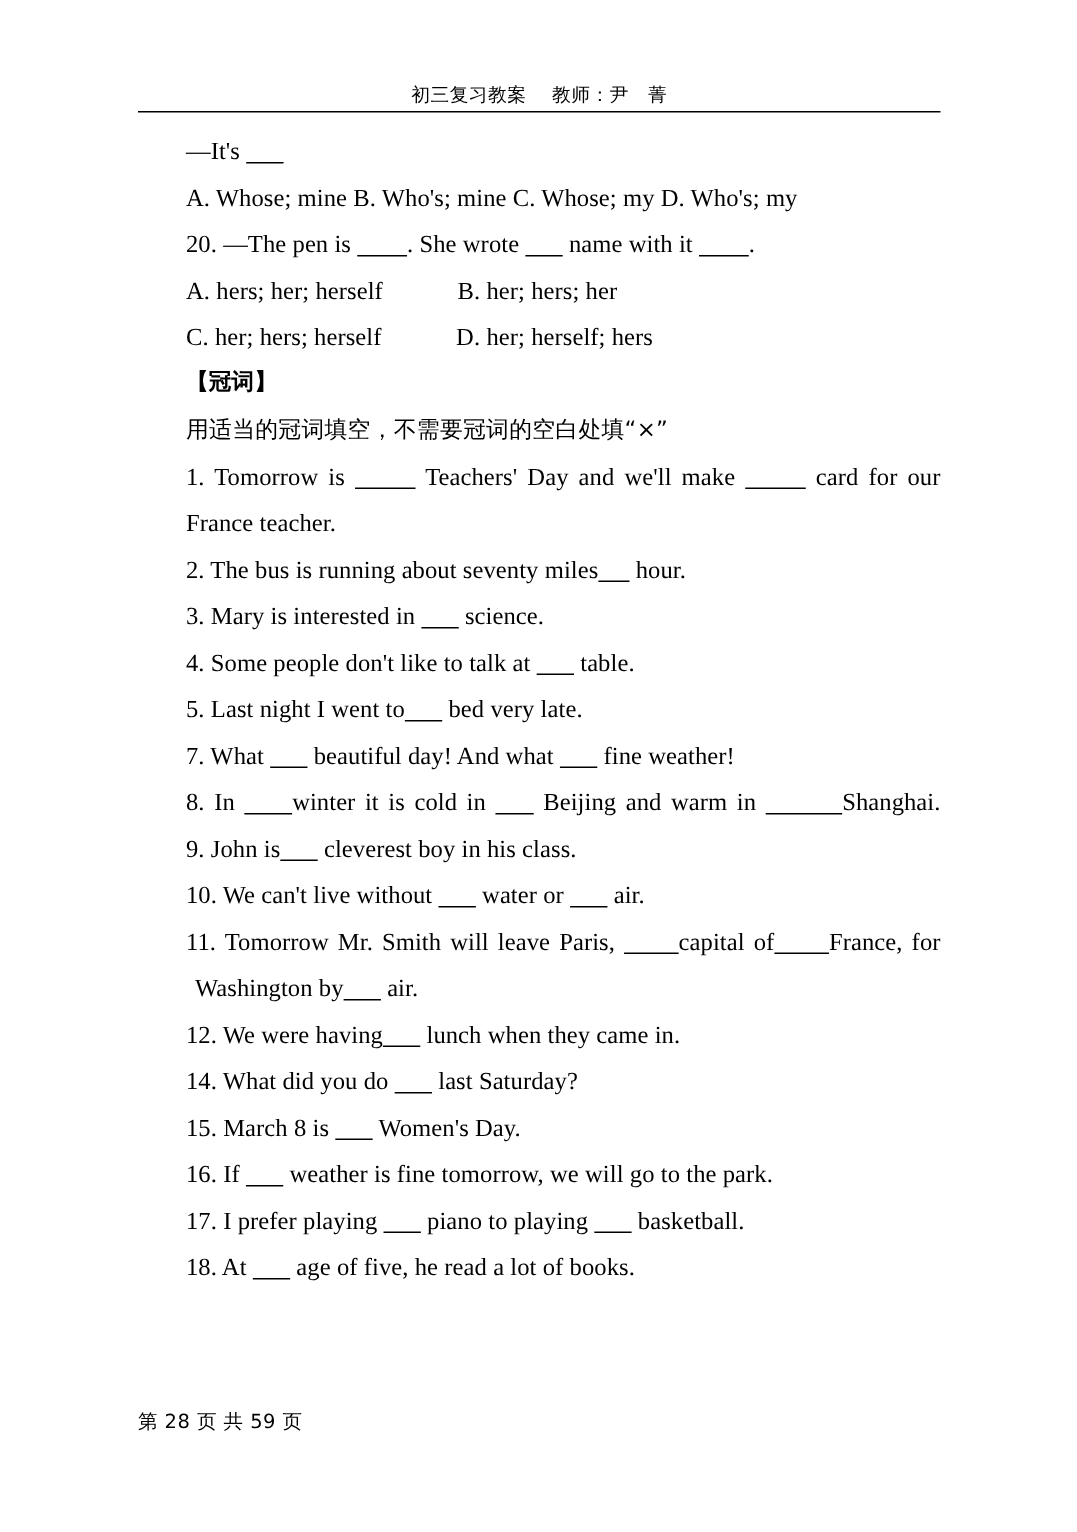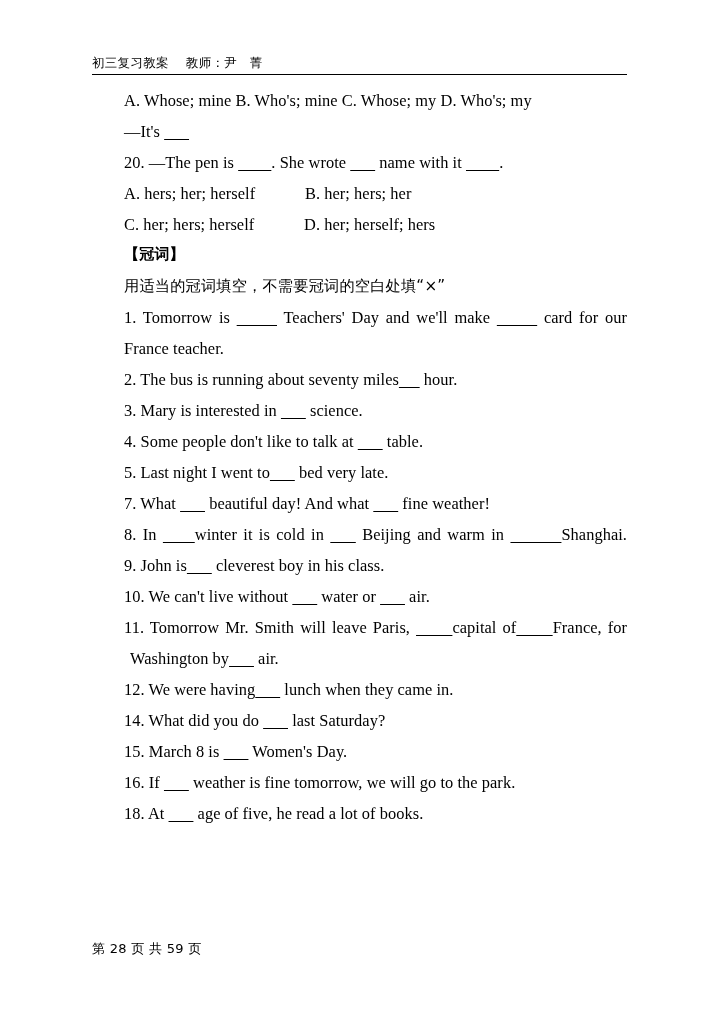--- a/index.html
+++ b/index.html
@@ -22,21 +22,21 @@
     width: 718px;
     height: 1021px;
   }
 
   
   .header {
     position: absolute;
     left: 92px;
     top: 55px;
     width: 535px;
-    text-align: left;
+    text-align: center;
     font-family: "DejaVu Sans", "Liberation Sans", sans-serif;
     font-size: 12.5px;
     line-height: 16px;
     letter-spacing: 0.3px;
     white-space: pre;
   }
   .header-rule {
     position: absolute;
     left: 92px;
     top: 74px;
@@ -114,23 +114,23 @@
 </head>
 <body>
 
 <div class="page">
 
   <div class="header">初三复习教案　 教师：尹　菁</div>
   <div class="header-rule"></div>
 
   <div class="body-block">
 
+    <div class="ln">—It's <span class="blank">&nbsp;&nbsp;&nbsp;&nbsp;&nbsp;&nbsp;</span></div>
+
     <div class="ln">A. Whose; mine B. Who's; mine C. Whose; my D. Who's; my</div>
-
-    <div class="ln">—It's <span class="blank">&nbsp;&nbsp;&nbsp;&nbsp;&nbsp;&nbsp;</span></div>
 
     <div class="ln">20. —The pen is <span class="blank">&nbsp;&nbsp;&nbsp;&nbsp;&nbsp;&nbsp;&nbsp;&nbsp;</span>. She wrote <span class="blank">&nbsp;&nbsp;&nbsp;&nbsp;&nbsp;&nbsp;</span> name with it <span class="blank">&nbsp;&nbsp;&nbsp;&nbsp;&nbsp;&nbsp;&nbsp;&nbsp;</span>.</div>
 
     <div class="ln">A. hers; her; herself            B. her; hers; her</div>
 
     <div class="ln">C. her; hers; herself            D. her; herself; hers</div>
 
     <div class="cjk-head indent1">【冠词】</div>
 
     <div class="cjk-line">用适当的冠词填空，不需要冠词的空白处填“×”</div>
@@ -147,19 +147,20 @@
     <div class="ln">9. John is<span class="blank">&nbsp;&nbsp;&nbsp;&nbsp;&nbsp;&nbsp;</span> cleverest boy in his class.</div>
     <div class="ln">10. We can't live without <span class="blank">&nbsp;&nbsp;&nbsp;&nbsp;&nbsp;&nbsp;</span> water or <span class="blank">&nbsp;&nbsp;&nbsp;&nbsp;&nbsp;&nbsp;</span> air.</div>
 
     <div class="ln just">11. Tomorrow Mr. Smith will leave Paris, <span class="blank">&nbsp;&nbsp;&nbsp;&nbsp;&nbsp;&nbsp;</span>capital of<span class="blank">&nbsp;&nbsp;&nbsp;&nbsp;&nbsp;&nbsp;</span>France, for</div>
     <div class="ln indent1">Washington by<span class="blank">&nbsp;&nbsp;&nbsp;&nbsp;&nbsp;&nbsp;</span> air.</div>
 
     <div class="ln">12. We were having<span class="blank">&nbsp;&nbsp;&nbsp;&nbsp;&nbsp;&nbsp;</span> lunch when they came in.</div>
     <div class="ln">14. What did you do <span class="blank">&nbsp;&nbsp;&nbsp;&nbsp;&nbsp;&nbsp;</span> last Saturday?</div>
     <div class="ln">15. March 8 is <span class="blank">&nbsp;&nbsp;&nbsp;&nbsp;&nbsp;&nbsp;</span> Women's Day.</div>
     <div class="ln">16. If <span class="blank">&nbsp;&nbsp;&nbsp;&nbsp;&nbsp;&nbsp;</span> weather is fine tomorrow, we will go to the park.</div>
+    <div class="ln">17. I prefer playing <span class="blank">&nbsp;&nbsp;&nbsp;&nbsp;&nbsp;&nbsp;</span> piano to playing <span class="blank">&nbsp;&nbsp;&nbsp;&nbsp;&nbsp;&nbsp;</span> basketball.</div>
     <div class="ln">18. At <span class="blank">&nbsp;&nbsp;&nbsp;&nbsp;&nbsp;&nbsp;</span> age of five, he read a lot of books.</div>
 
   </div>
 
   <div class="footer">第 28 页 共 59 页</div>
 
 </div>
 
 </body></html>

